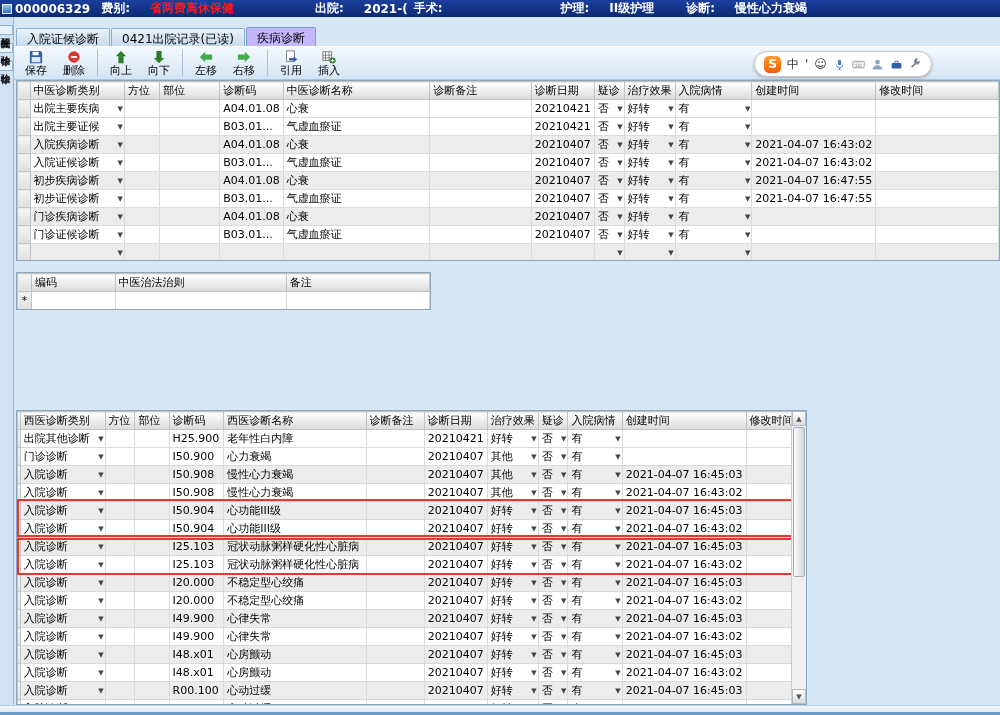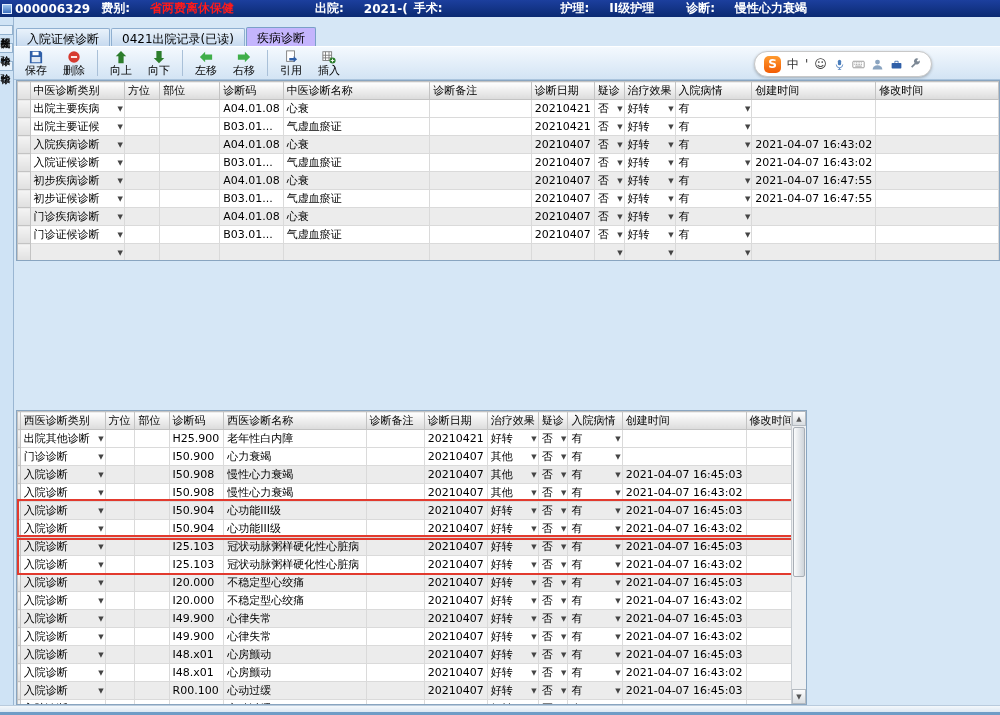--- a/index.html
+++ b/index.html
@@ -391,20 +391,46 @@
               <td class="combo"><span></span><span class="carr">▼</span></td>
               <td class="combo"><span></span><span class="carr">▼</span></td>
               <td class="combo"><span></span><span class="carr">▼</span></td>
               <td></td>
               <td></td>
             </tr>
           </tbody>
         </table>
     </div>
 
+    <div class="gridwrap" id="grid2wrap">
+      <table class="grid">
+        <colgroup>
+          <col style="width:14px">
+            <col style="width:84px">
+            <col style="width:172px">
+            <col style="width:144px">
+        </colgroup>
+      <thead>
+            <tr>
+              <th class="rowsel"></th>
+              <th>编码</th>
+              <th>中医治法治则</th>
+              <th>备注</th>
+            </tr>
+          </thead>
+          <tbody>
+            <tr>
+              <td class="rowsel">*</td>
+              <td></td>
+              <td></td>
+              <td></td>
+            </tr>
+          </tbody>
+        </table>
+    </div>
 
     <div class="gridwrap" id="grid3wrap">
       <table class="grid">
         <colgroup>
           <col style="width:14px">
             <col style="width:102px">
             <col style="width:36px">
             <col style="width:66px">
           <col style="width:60px">
             <col style="width:163px">

